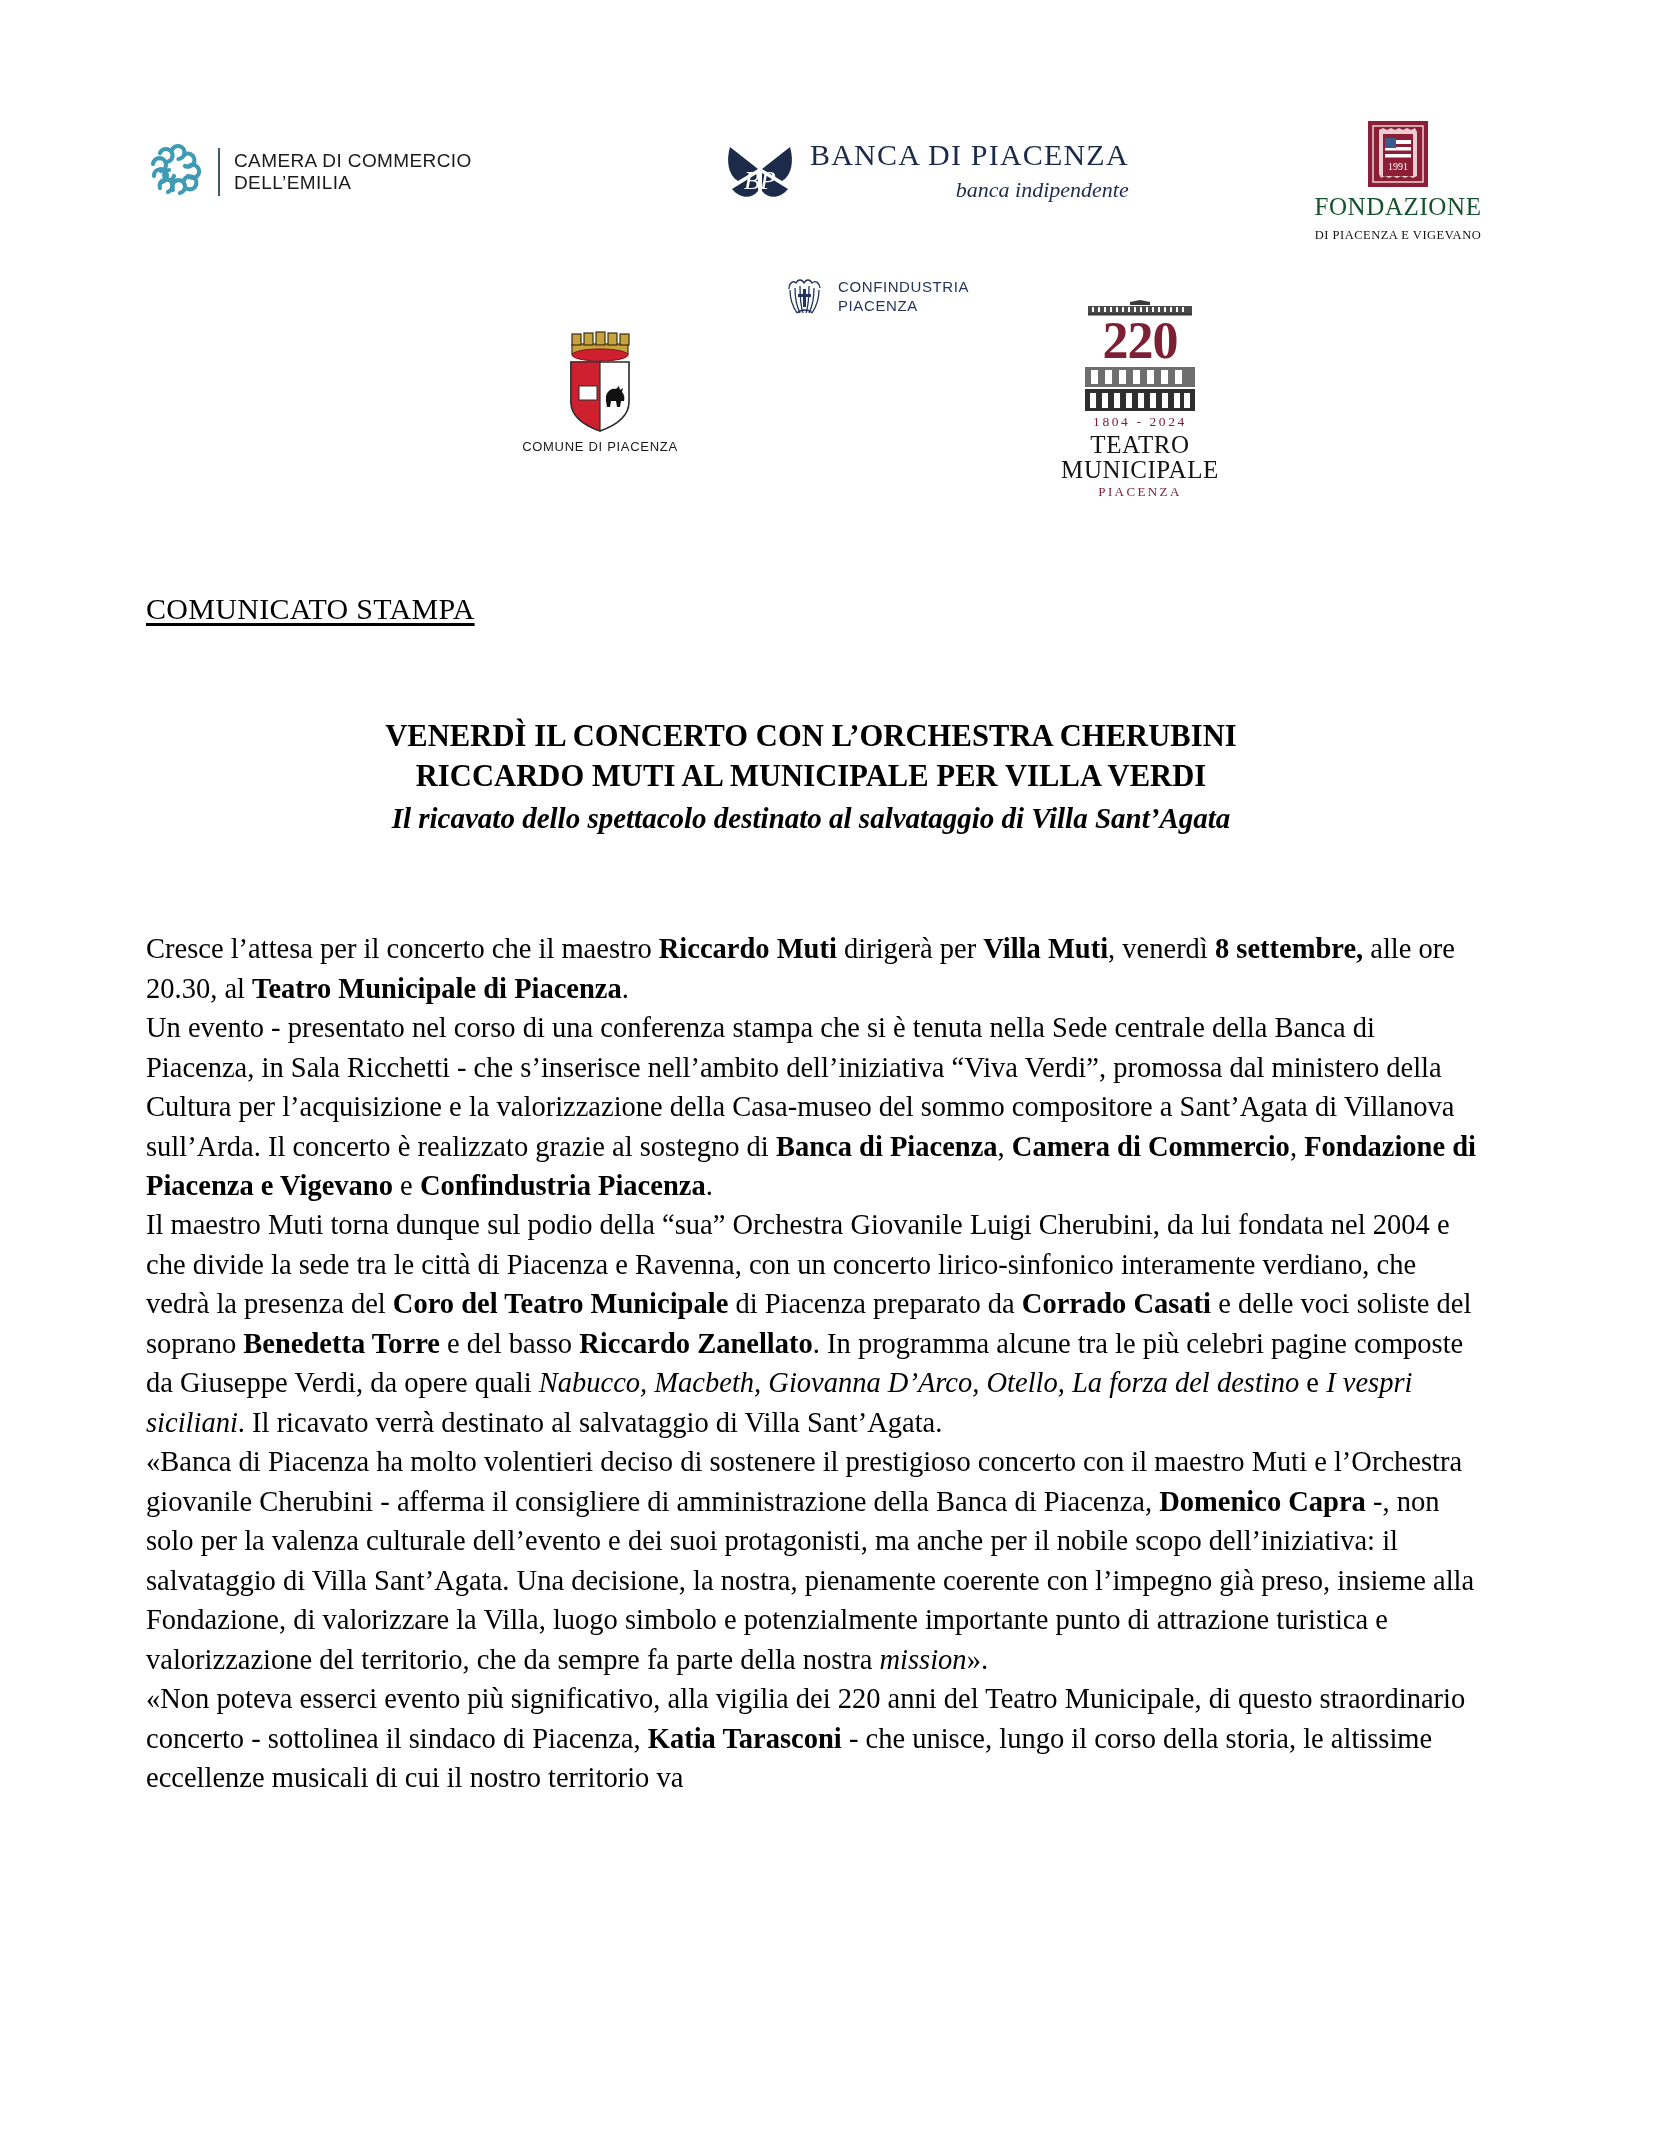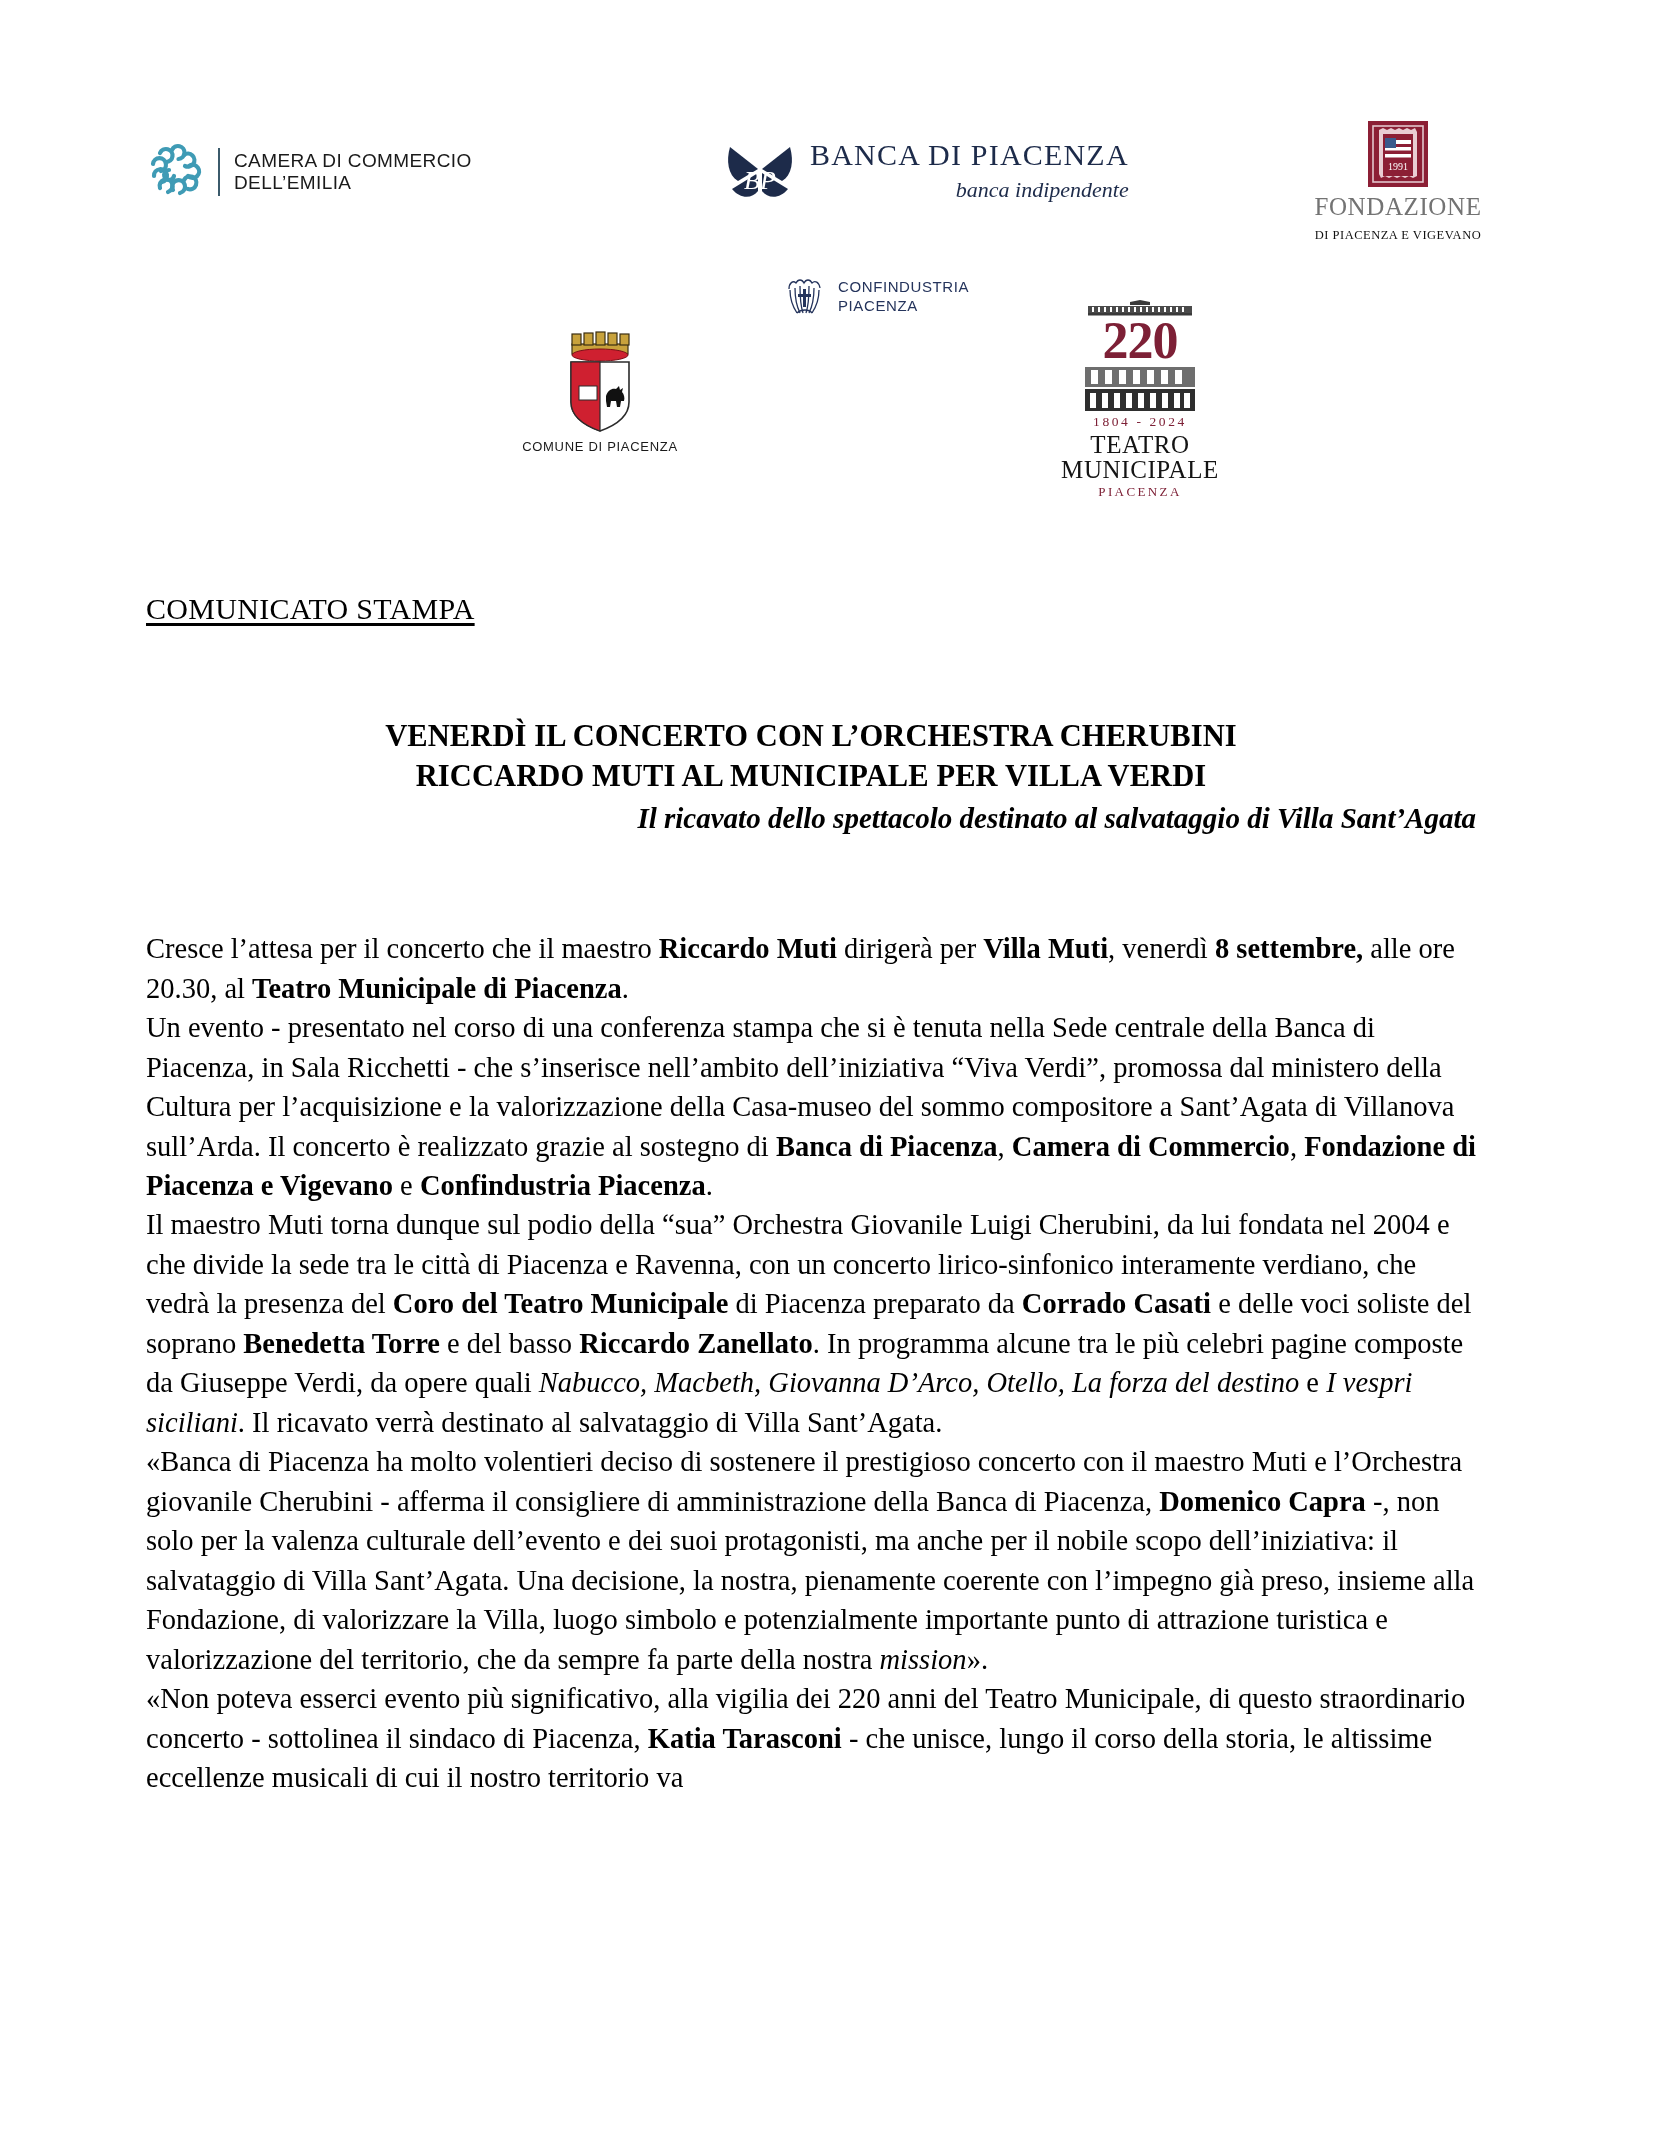--- a/index.html
+++ b/index.html
@@ -109,21 +109,21 @@
   .fond-mark {
     width: 62px;
     height: 68px;
     margin: 0 auto 6px auto;
     position: relative;
   }
   .fond-title {
     font-family: "Liberation Serif", "DejaVu Serif", serif;
     font-size: 25px;
     letter-spacing: 0.6px;
-    color: #737373;
+    color: #14532d;
     line-height: 1;
   }
   .fond-sub {
     font-family: "Liberation Serif", "DejaVu Serif", serif;
     font-size: 12.5px;
     letter-spacing: 0.5px;
     color: #111111;
     margin-top: 9px;
   }
 
@@ -231,21 +231,21 @@
     margin-bottom: 90px;
   }
   .headline {
     text-align: center;
     font-weight: bold;
     font-size: 30.5px;
     line-height: 1.32;
     letter-spacing: 0.1px;
   }
   .subhead {
-    text-align: right;
+    text-align: center;
     font-weight: bold;
     font-style: italic;
     font-size: 29px;
     line-height: 1.3;
     margin-top: 3px;
   }
   .body-copy {
     margin-top: 92px;
     font-size: 28.5px;
     line-height: 1.385;

